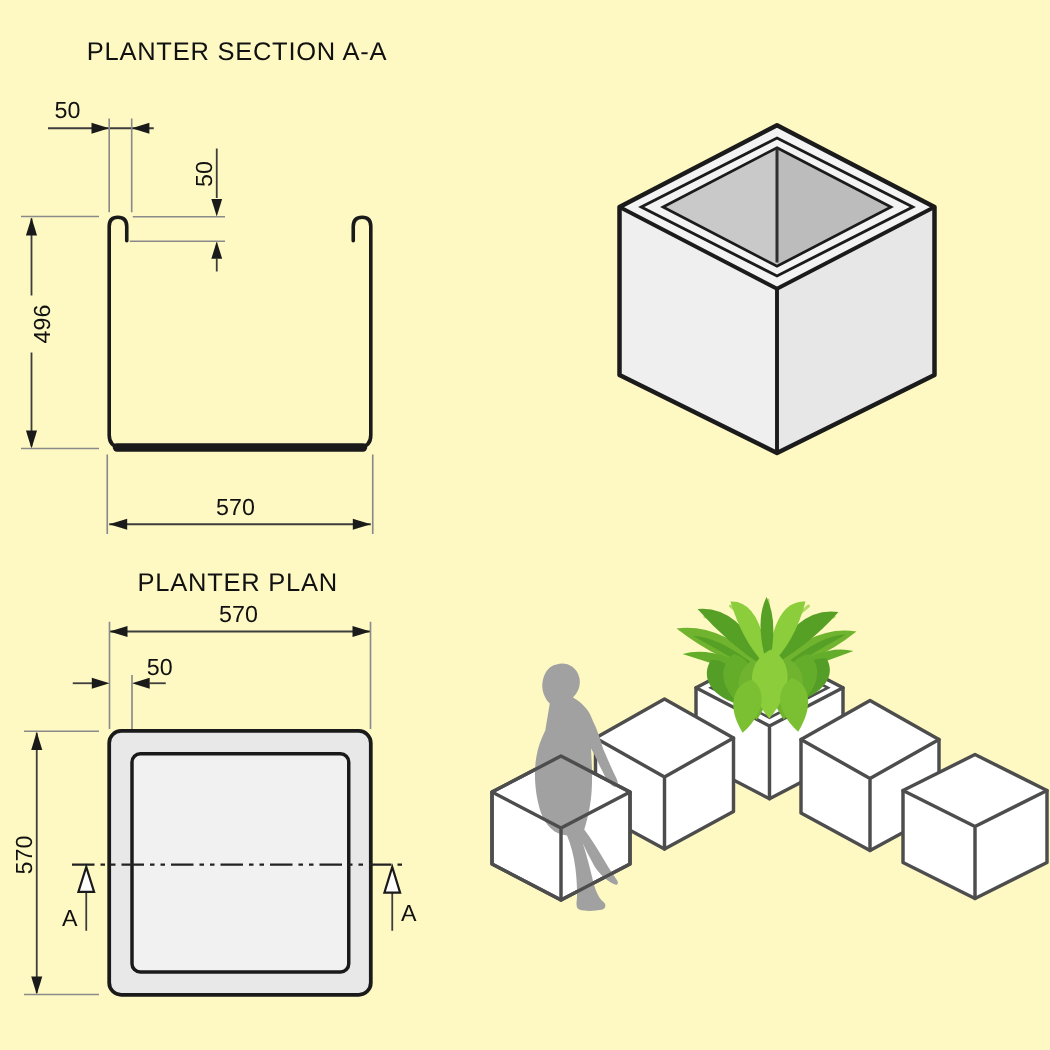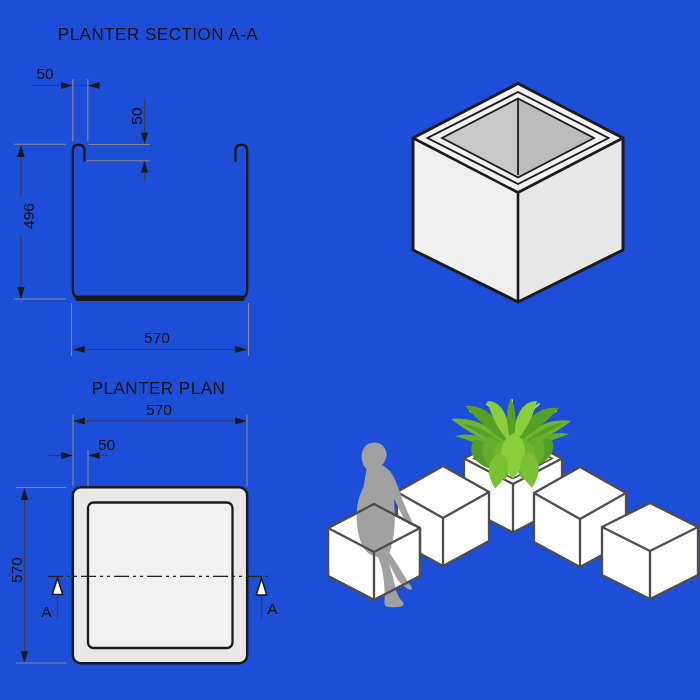--- a/index.html
+++ b/index.html
@@ -1,16 +1,16 @@
 <!DOCTYPE html>
 <html><head>
 <meta charset="utf-8">
 <style>
   html,body{margin:0;padding:0;background:#fff;}
-  #canvas{position:relative;width:700px;height:700px;background:#1d4ed8;overflow:hidden;
+  #canvas{position:relative;width:700px;height:700px;background:#fef9c3;overflow:hidden;
           font-family:"Liberation Sans", sans-serif;}
   svg{display:block;}
   .title{font:17px "Liberation Sans", sans-serif;fill:#111;letter-spacing:.5px;}
   .dimtxt{font:15.5px "Liberation Sans", sans-serif;fill:#111;}
   .ln{stroke:#1a1a1a;stroke-width:2.4;fill:none;stroke-linecap:round;stroke-linejoin:round;}
   .dim{stroke:#3d3d3d;stroke-width:1.2;fill:none;}
   .thin{stroke:#8a8a8a;stroke-width:1.1;fill:none;}
   .arr{fill:#1a1a1a;stroke:none;}
   .openarr{fill:#ffffff;stroke:#1a1a1a;stroke-width:1.5;stroke-linejoin:miter;}
   .cube{fill:#ffffff;stroke:#4d4d4d;stroke-width:2.3;stroke-linejoin:round;stroke-linecap:round;}

